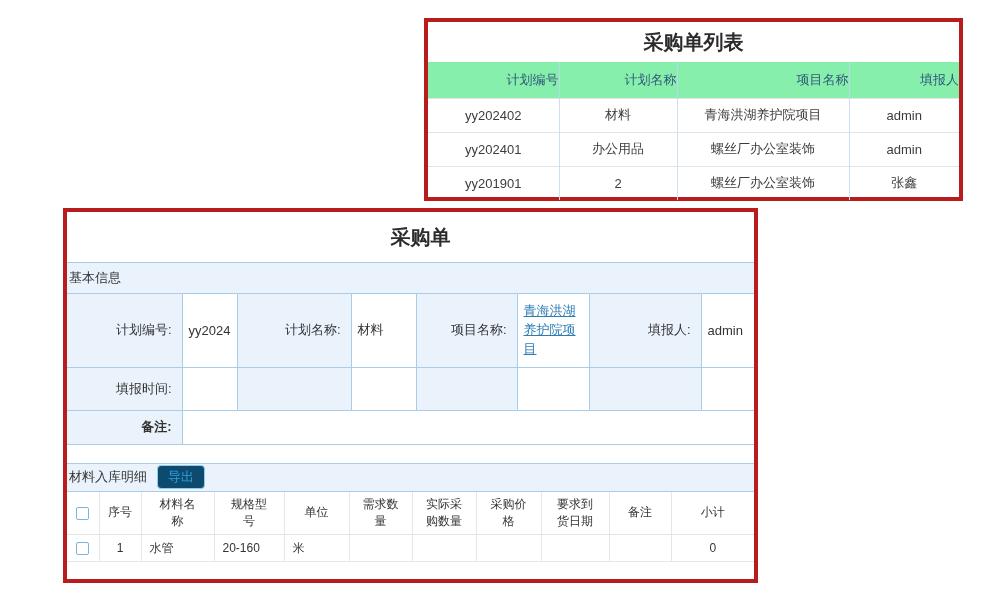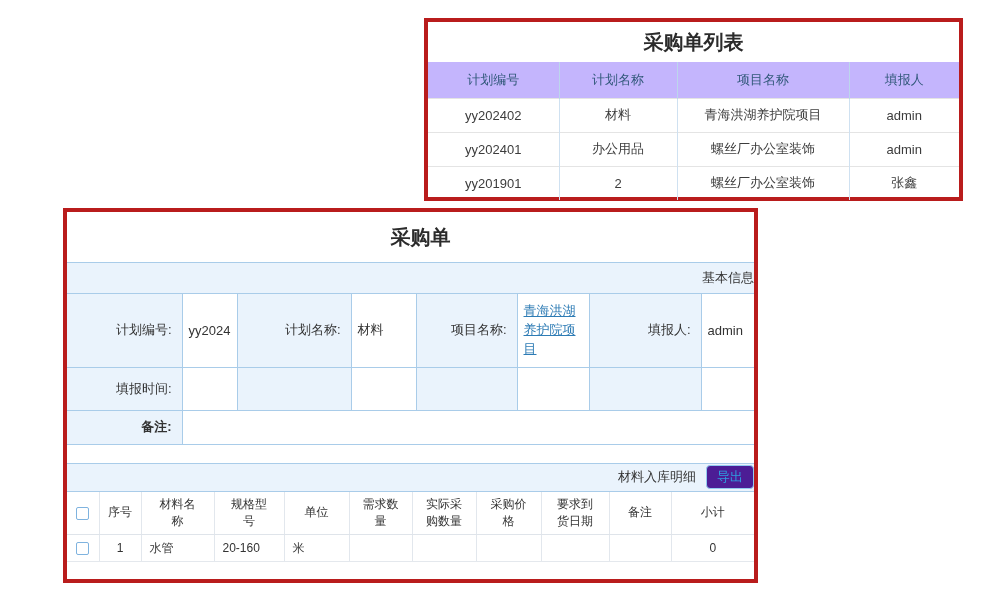--- a/index.html
+++ b/index.html
@@ -5,48 +5,48 @@
   * { margin:0; padding:0; box-sizing:border-box; }
   html,body { width:1000px; height:600px; background:#ffffff;
     font-family:"Liberation Sans","DejaVu Sans",sans-serif; color:#333; }
   .panel { position:absolute; border:4px solid #b91c1c; background:#fff; }
 
   
   #list-panel { left:424px; top:18px; width:539px; height:183px; }
   .panel-title { text-align:center; font-weight:bold; font-size:20px; color:#2b2b2b; }
   #list-panel .panel-title { height:40px; line-height:40px; }
   #list-table { width:100%; border-collapse:collapse; table-layout:fixed; font-size:13px; }
-  #list-table th { background:#c4b5fd; color:#31587a; font-weight:normal; height:36px;
-    border-left:1px solid #bcd6ec; text-align:center; }
+  #list-table th { background:#86efac; color:#31587a; font-weight:normal; height:36px;
+    border-left:1px solid #bcd6ec; text-align:right; }
   #list-table th:first-child { border-left:none; }
   #list-table td { height:34px; text-align:center; color:#3c3c3c;
     border-top:1px solid #e4e4e4; border-left:1px solid #cfe1f1; }
   #list-table td:first-child { border-left:none; }
 
   
   #form-panel { left:63px; top:208px; width:695px; height:375px; }
   #form-panel .panel-title { height:50px; line-height:50px;padding-left:20px; }
   .section-bar { background:#eaf3fc; border-top:1px solid #a9cce9; border-bottom:1px solid #a9cce9;
-    height:32px; display:flex; align-items:center; padding-left:8px; font-size:13px; color:#333;justify-content:flex-end; }
+    height:32px; display:flex; align-items:center; padding-left:2px; font-size:13px; color:#333; }
 
   #basic-table { width:100%; border-collapse:collapse; table-layout:fixed; font-size:13px; }
   #basic-table td { border-left:1px solid #a9cce9; border-bottom:1px solid #a9cce9;
     vertical-align:middle; }
   #basic-table td:first-child { border-left:none; }
   #basic-table tr.r1 td { height:73px; }
   #basic-table tr.r2 td { height:43px; }
   #basic-table tr.r3 td { height:34px;font-weight:bold; }
   .label-cell { background:#eaf3fc; text-align:right; padding-right:10px; color:#333; }
   .value-cell { background:#fff; text-align:left; padding:2px 4px 2px 6px; }
   .project-link { color:#2e7cb5; text-decoration:underline; font-size:13px; line-height:1.45;
     word-break:break-all; cursor:pointer; }
 
   #detail-section { margin-top:18px; }
   #detail-bar { height:29px; }
-  .export-btn { margin-left:10px; background:#4c1d95; border:1px solid #93cbf0; color:#2e9fe0;
+  .export-btn { margin-left:10px; background:#0c4a6e; border:1px solid #93cbf0; color:#2e9fe0;
     font-size:13px; border-radius:4px; padding:3px 10px; cursor:pointer;
     font-family:inherit; line-height:1.2; }
   #detail-table { width:100%; border-collapse:collapse; table-layout:fixed; font-size:12px; }
   #detail-table th { font-weight:normal; color:#333; height:43px; text-align:center;
     border-left:1px solid #e2e7ed; border-bottom:1px solid #dfe4ea; padding:2px; background:#fff; }
   #detail-table th:first-child, #detail-table td:first-child { border-left:none; }
   #detail-table th span { display:inline-block; }
   #detail-table th.w3 span { max-width:3em; }
   #detail-table td { height:27px; border-left:1px solid #e2e7ed; border-bottom:1px solid #e4e8ed;
     padding:2px 0; }

